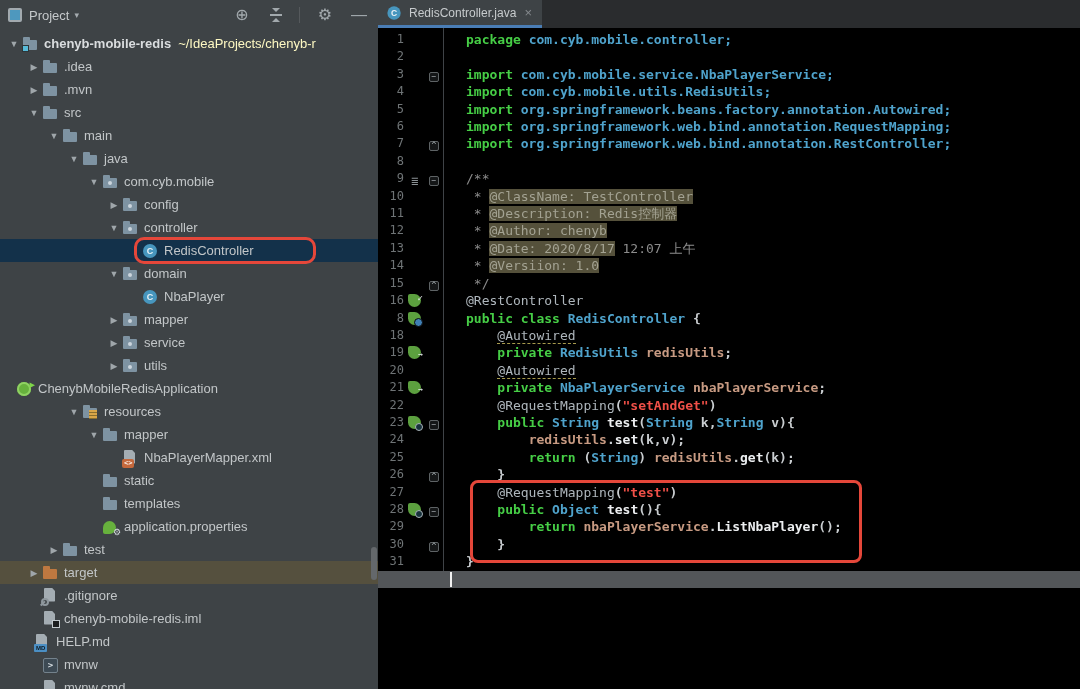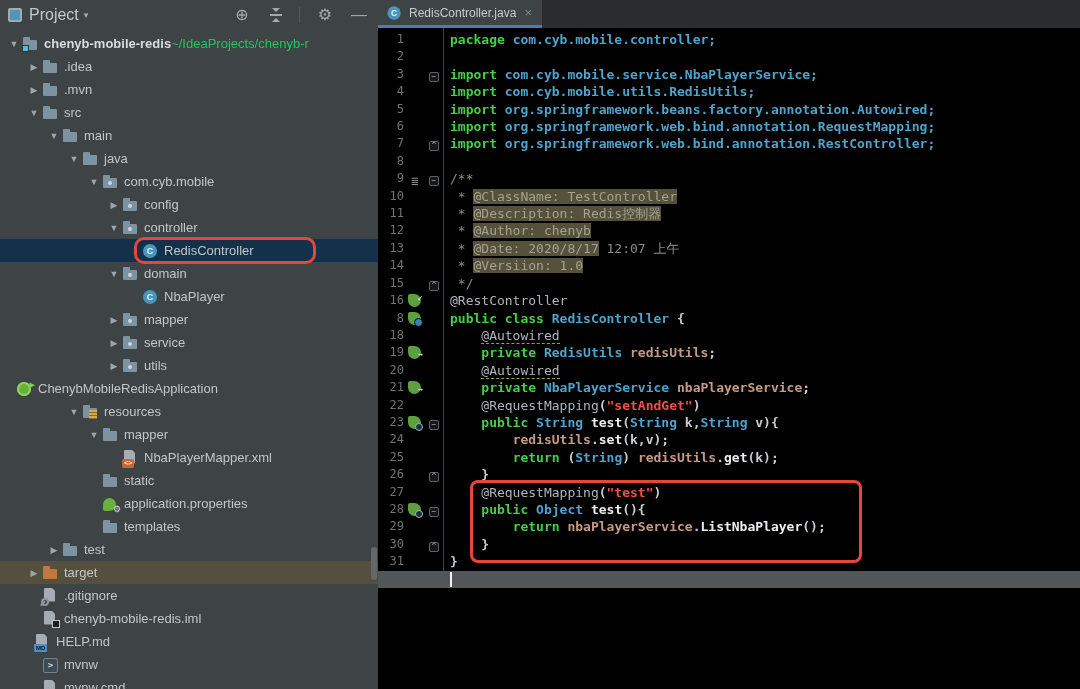--- a/index.html
+++ b/index.html
@@ -6,21 +6,21 @@
   html,body { width:1080px; height:689px; overflow:hidden; background:#000;
               font-family:"Liberation Sans", sans-serif; }
   #app { position:relative; width:1080px; height:689px; }
 
   
   .project-panel { position:absolute; left:0; top:0; width:378px; height:689px;
                    background:#3E4346; overflow:hidden; }
   .phead { display:flex; align-items:center; height:30px; padding:0 10px 0 8px; }
   .tool-icon { width:14px; height:14px; background:#4E98BE; border:2px solid #A2AAAF;
                border-radius:2px; margin-right:7px; flex:none; }
-  .ptitle { color:#C5C9CB; font-size:16px; }
+  .ptitle { color:#C5C9CB; font-size:13px; }
   .pcaret { color:#A6ACB0; font-size:9px; margin-left:5px; }
   .phead .spacer { flex:1; }
   .hicon { color:#A2A9AD; font-size:16px; line-height:16px; margin-left:16px;
            display:inline-flex; align-items:center; justify-content:center; width:18px; height:18px; }
   .hsep { width:1px; height:16px; background:#55595C; margin-left:14px; }
   .collapse { flex-direction:column; }
   .collapse .ct { display:block; }
   .collapse .td { width:0; height:0; border-left:4px solid transparent; border-right:4px solid transparent;
                   border-top:4px solid #A2A9AD; margin-bottom:2px; }
   .collapse .bar { width:12px; height:2px; background:#A2A9AD; margin-bottom:2px; }
@@ -28,21 +28,21 @@
                   border-bottom:4px solid #A2A9AD; }
 
   .ptree { position:absolute; left:0; top:32px; width:378px; }
   .trow { display:flex; align-items:center; height:23px; white-space:nowrap; overflow:hidden;
           color:#C2C6C8; font-size:13px; }
   .trow.sel { background:#13314A; }
   .trow.tgt { background:#55503E; }
   .arr { width:16px; flex:none; font-size:9px; color:#9FA6AA; text-align:center; }
   .lbl { margin-left:4px; }
   .lbl.bold { font-weight:bold; color:#DADDDF; }
-  .sfx { margin-left:0; color:#22c55e; }
+  .sfx { margin-left:7px; color:#fef9c3; }
 
   
   .icn { position:relative; width:18px; height:16px; flex:none; display:inline-block; }
   .icn.folder::before, .icn.folder-root::before, .icn.folder-pkg::before,
   .icn.folder-res::before, .icn.folder-orange::before
     { content:''; position:absolute; left:1px; top:4px; width:14px; height:10px;
       background:var(--fc,#7E93A2); border-radius:1px; }
   .icn.folder::after, .icn.folder-root::after, .icn.folder-pkg::after,
   .icn.folder-res::after, .icn.folder-orange::after
     { content:''; position:absolute; left:1px; top:1px; width:7px; height:4px;
@@ -97,21 +97,21 @@
   .tab-title { color:#C7CBCD; font-size:12px; }
   .tab-close { color:#84898D; font-size:13px; margin-left:8px; }
 
   .gutter-sep { position:absolute; left:65px; top:28px; bottom:0; width:1px; background:#3F4347; z-index:1; }
   .code { position:absolute; left:0; top:28px; width:702px; padding-top:3px;
           font-family:"DejaVu Sans Mono",monospace; font-size:13px; }
   .cl { display:flex; height:17.42px; line-height:17.42px; position:relative; }
   .ln { width:26px; flex:none; text-align:right; color:#6F7476; font-size:12px; font-weight:normal; }
   .gcol { width:20px; flex:none; text-align:center; position:relative; }
   .fcol { width:19px; flex:none; text-align:right; padding-right:4px; position:relative; z-index:2; }
-  .ctext { padding-left:7px; white-space:pre; font-weight:bold; }
+  .ctext { padding-left:7px; white-space:pre; font-weight:bold;margin-left:16px; }
 
   .gicon { position:absolute; left:4px; top:2px; width:13px; height:13px;
            border-radius:2px 50% 50% 50%; background:#5CA03F; }
   .gicon.bean-check::after { content:'✓'; position:absolute; right:-2px; top:-4px; color:#E9EEF1; font-size:9px; }
   .gicon.bean-dot::after { content:''; position:absolute; right:-2px; bottom:-2px; width:7px; height:7px;
                            border-radius:50%; background:#3F7FB5; border:1px solid #0A0A0A; }
   .gicon.arrow::after { content:'→'; position:absolute; right:-2px; bottom:-4px; color:#E9EEF1; font-size:8px; }
   .gicon.leaf-dot::after { content:''; position:absolute; right:-2px; bottom:-2px; width:6px; height:6px;
                            border-radius:50%; background:#17313B; border:1px solid #A8B2B8; }
   .gicon.list { background:none; border-radius:0; }
@@ -278,27 +278,27 @@
           <span class="icn xml"></span>
           <span class="lbl">NbaPlayerMapper.xml</span>
         </div>
         <div class="trow" style="padding-left: 86px;">
           <span class="arr"></span>
           <span class="icn folder"></span>
           <span class="lbl">static</span>
         </div>
         <div class="trow" style="padding-left: 86px;">
           <span class="arr"></span>
+          <span class="icn folder"></span>
+          <span class="lbl">templates</span>
+        </div>
+        <div class="trow" style="padding-left: 86px;">
+          <span class="arr"></span>
           <span class="icn props"></span>
           <span class="lbl">application.properties</span>
-        </div>
-        <div class="trow" style="padding-left: 86px;">
-          <span class="arr"></span>
-          <span class="icn folder"></span>
-          <span class="lbl">templates</span>
         </div>
         <div class="trow" style="padding-left: 46px;">
           <span class="arr">▶</span>
           <span class="icn folder"></span>
           <span class="lbl">test</span>
         </div>
         <div class="trow tgt" style="padding-left: 26px;">
           <span class="arr">▶</span>
           <span class="icn folder-orange"></span>
           <span class="lbl">target</span>

